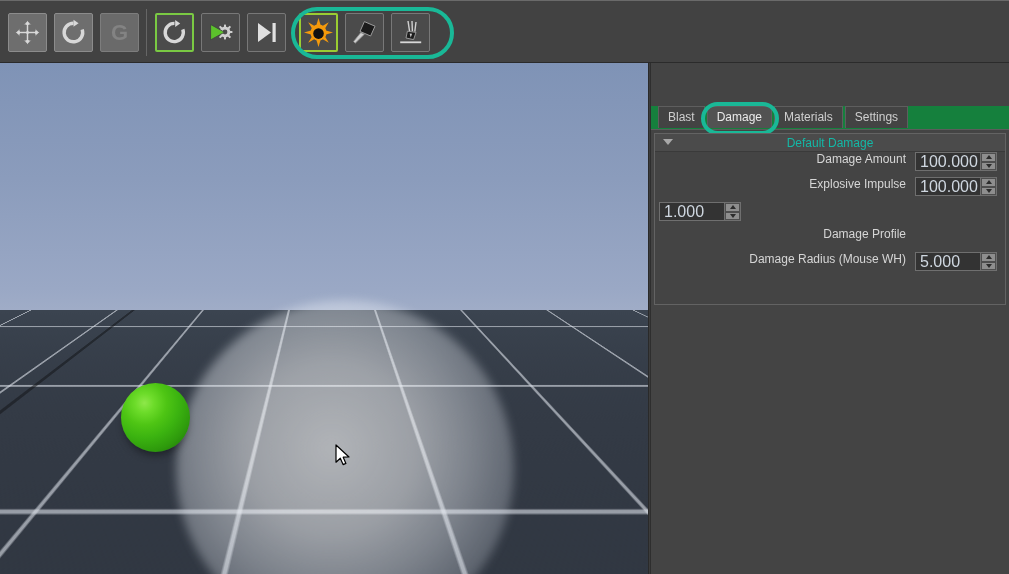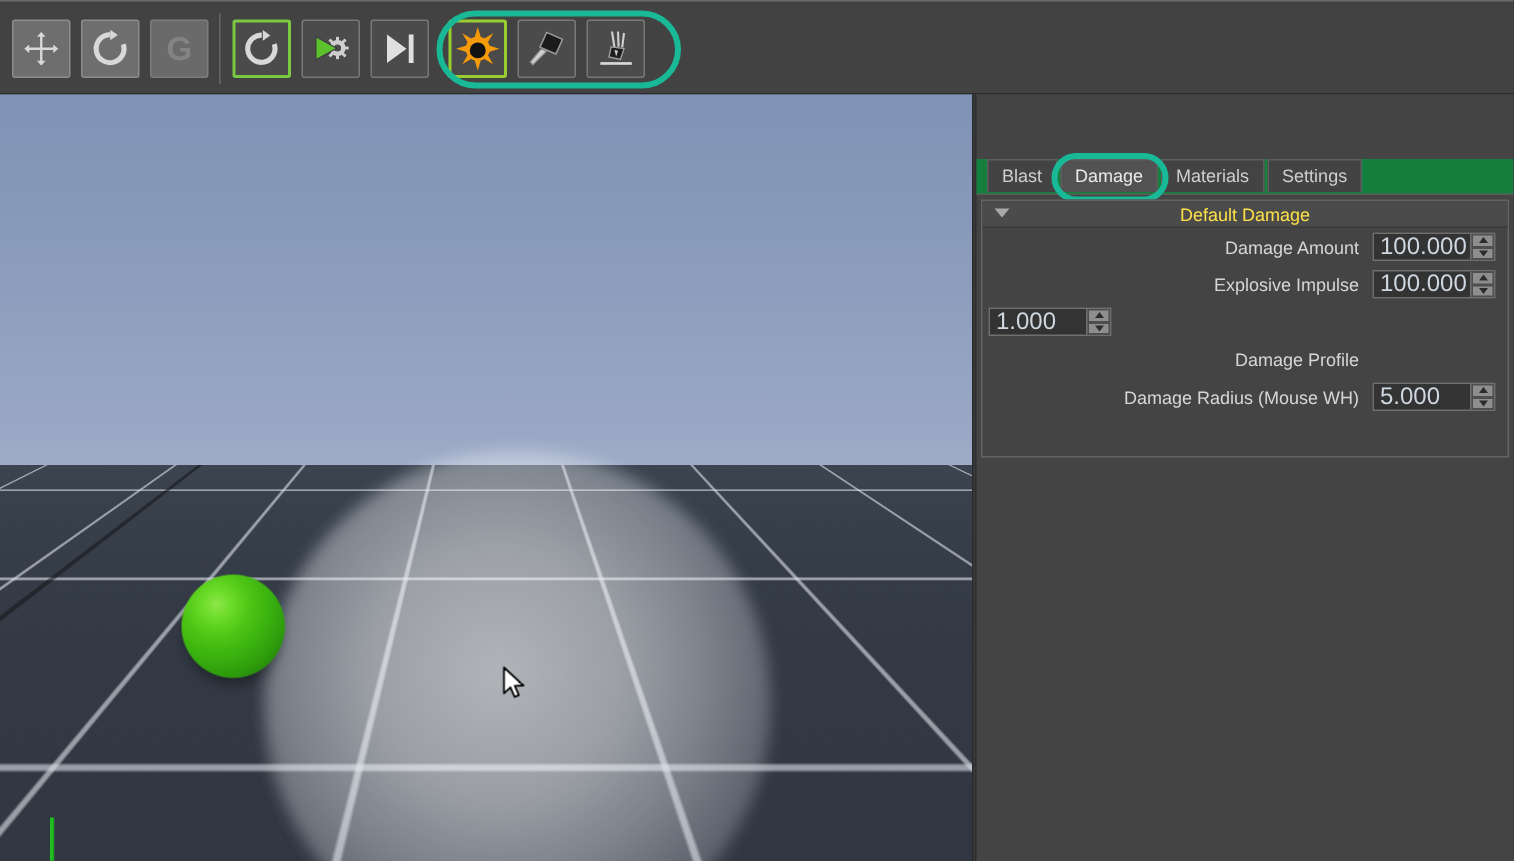--- a/index.html
+++ b/index.html
@@ -168,31 +168,31 @@
     height: 172px;
     background: #444444;
     border: 1px solid #636363;
   }
   #section-header {
     height: 18px; line-height: 18px;
     background: #4b4b4b;
     border-bottom: 1px solid #3a3a3a;
     position: relative;
     text-align: center;
-    color: #fde047; font-size: 12px;
+    color: #14b8a6; font-size: 12px;
   }
   #section-caret {
     position: absolute; left: 8px; top: 5px;
     width: 0; height: 0;
     border-left: 5px solid transparent;
     border-right: 5px solid transparent;
     border-top: 6px solid #a8a8a8;
   }
   .prop-row {
-    display: flex; align-items: center;
+    display: flex; 
     height: 25px;
     padding-left: 4px;
   }
   .prop-label {
     width: 256px; text-align: right;
     padding-right: 9px;
     color: #d6d6d6; font-size: 12px;
     white-space: nowrap;
   }
   .field {

